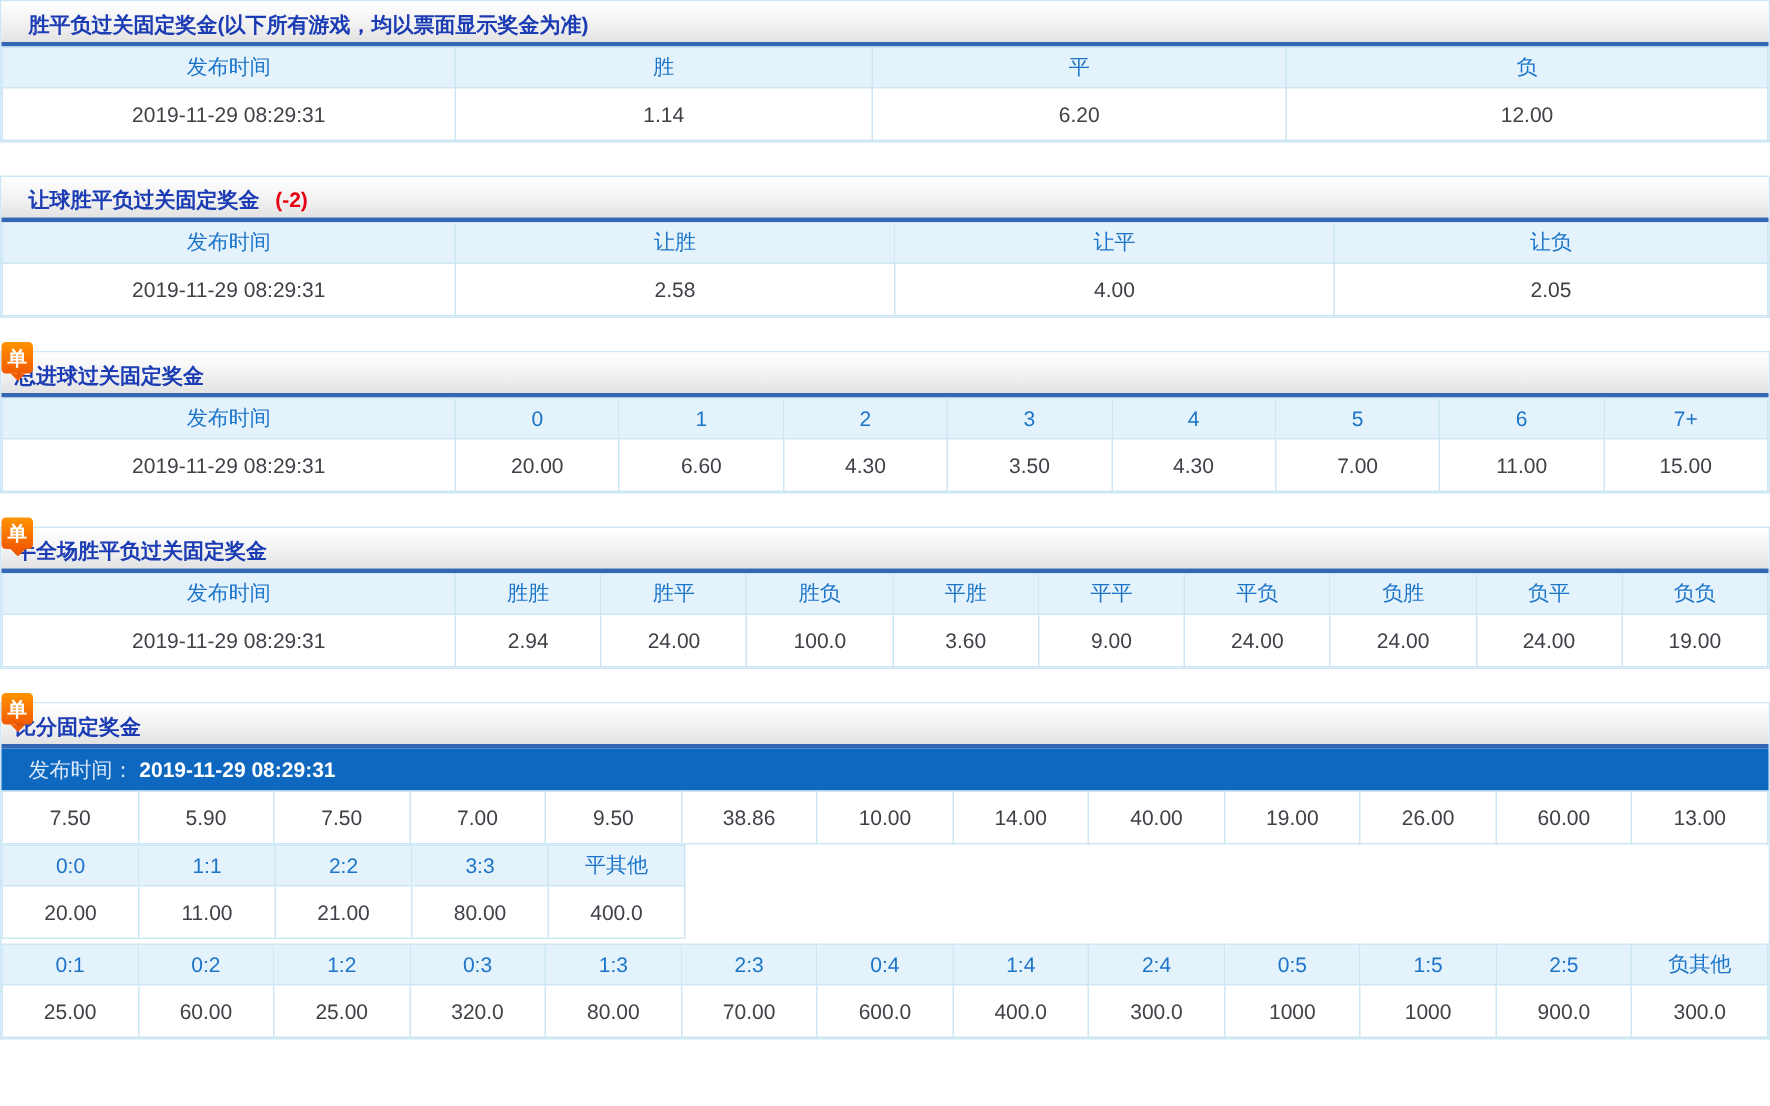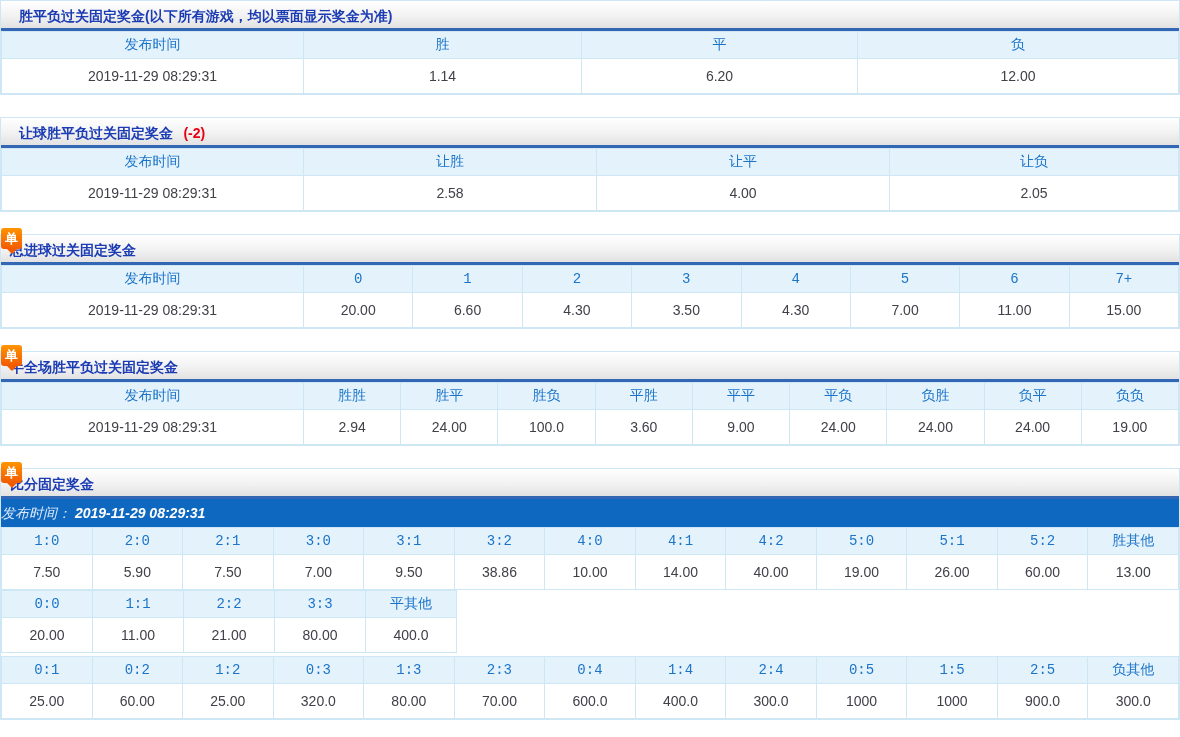--- a/index.html
+++ b/index.html
@@ -25,27 +25,27 @@
     border-radius:3px; color:#fff; text-align:center; line-height:21px;
     font-size:13px; font-weight:bold;
   }
   .badge::after {
     content:''; position:absolute; top:100%; left:50%; transform:translateX(-50%);
     border:5px solid transparent; border-top:5px solid #f25a00; border-bottom-width:0;
   }
 
   table { width:100%; border-collapse:collapse; table-layout:fixed; }
   td { border:1px solid #cde7f5; text-align:center; font-size:14px; overflow:hidden; white-space:nowrap; }
-  td.h { background:#e4f2fc; color:#1b74c8; height:27px;font-family:Liberation Mono, monospace; }
+  td.h { background:#e4f2fc; color:#1b74c8; height:27px; }
   td.v { background:#ffffff; color:#404048; height:35px; }
   td.filler { background:#ffffff; border-top:none; border-right:none; border-bottom:none; }
 
   .darkbar {
-    height:28px; line-height:28px; background:#0f68c0; 
-    font-size:14px; white-space:nowrap;font-style:italic;
+    height:28px; line-height:28px; background:#0f68c0; padding-left:18px;
+    font-size:14px; white-space:nowrap;
   }
   .darkbar .lbl { color:#d9e9fa; }
   .darkbar .tm  { color:#ffffff; font-weight:bold; }
 
   table.gap-top { margin-top:3px; }
 </style>
 </head>
 <body>
 
 <section class="block">
@@ -201,35 +201,20 @@
   <div class="titlebar with-badge">
     <span class="ttl">比分固定奖金</span>
   </div>
   <div class="darkbar">
     <span class="lbl">发布时间：</span>
     <span class="tm">2019-11-29 08:29:31</span>
   </div>
 
   <table>
     <tbody>
-    <tr>
-      <td class="h">1:0</td>
-      <td class="h">2:0</td>
-      <td class="h">2:1</td>
-      <td class="h">3:0</td>
-      <td class="h">3:1</td>
-      <td class="h">3:2</td>
-      <td class="h">4:0</td>
-      <td class="h">4:1</td>
-      <td class="h">4:2</td>
-      <td class="h">5:0</td>
-      <td class="h">5:1</td>
-      <td class="h">5:2</td>
-      <td class="h">胜其他</td>
-    </tr>
     <tr>
       <td class="v">7.50</td>
       <td class="v">5.90</td>
       <td class="v">7.50</td>
       <td class="v">7.00</td>
       <td class="v">9.50</td>
       <td class="v">38.86</td>
       <td class="v">10.00</td>
       <td class="v">14.00</td>
       <td class="v">40.00</td>

